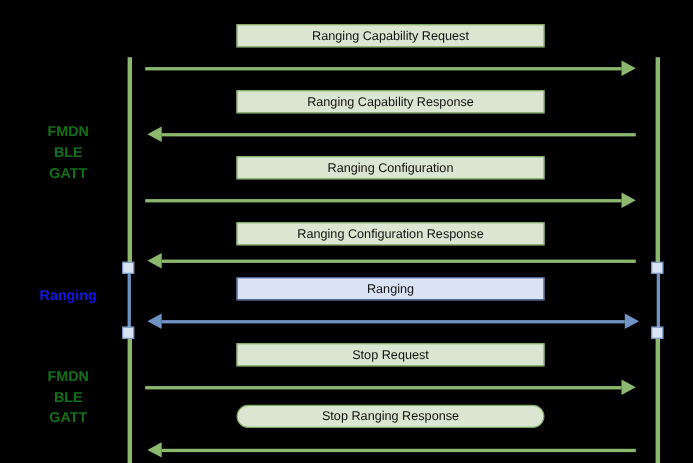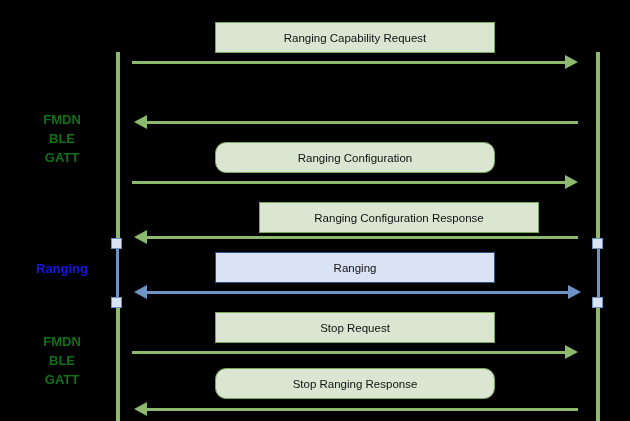--- a/index.html
+++ b/index.html
@@ -57,21 +57,21 @@
     white-space: pre-line;
   }
   .phase-label.green { color: #127019; }
   .phase-label.blue  { color: #1616e8; }
 
   
   .msg-box {
     position: absolute;
     left: 215px;
     width: 280px;
-    height: 31px;
+    height: 21px;
     box-sizing: border-box;
     display: flex;
     align-items: center;
     justify-content: center;
     font-size: 11.5px;
     color: #111111;
   }
   .msg-box.green {
     background: #dbe6d2;
     border: 1px solid #7aa85a;
@@ -135,32 +135,33 @@
   <div class="phase-label green" style="top:332px;">FMDN
 BLE
 GATT</div>
 
   <div class="msg-box green" style="top:22px;">Ranging Capability Request</div>
   <div class="arrow green" style="left:132px; top:55px; width:446px;">
     <div class="shaft" style="left:0; width:433px;"></div>
     <div class="head right" style="left:433px;"></div>
   </div>
 
+  <div class="msg-box green" style="top:82px;">Ranging Capability Response</div>
   <div class="arrow green" style="left:134px; top:115px; width:444px;">
     <div class="head left" style="left:0;"></div>
     <div class="shaft" style="left:13px; width:431px;"></div>
   </div>
 
-  <div class="msg-box green" style="top:142px;border-radius:11px;">Ranging Configuration</div>
+  <div class="msg-box green" style="top:142px;">Ranging Configuration</div>
   <div class="arrow green" style="left:132px; top:175px; width:446px;">
     <div class="shaft" style="left:0; width:433px;"></div>
     <div class="head right" style="left:433px;"></div>
   </div>
 
-  <div class="msg-box green" style="top:202px;margin-left:44px;">Ranging Configuration Response</div>
+  <div class="msg-box green" style="top:202px;">Ranging Configuration Response</div>
   <div class="arrow green" style="left:134px; top:230px; width:444px;">
     <div class="head left" style="left:0;"></div>
     <div class="shaft" style="left:13px; width:431px;"></div>
   </div>
 
   <div class="msg-box blue" style="top:252px;">Ranging</div>
   <div class="arrow blue" style="left:134px; top:285px; width:447px;">
     <div class="head left" style="left:0;"></div>
     <div class="shaft" style="left:13px; width:421px;"></div>
     <div class="head right" style="left:434px;"></div>

